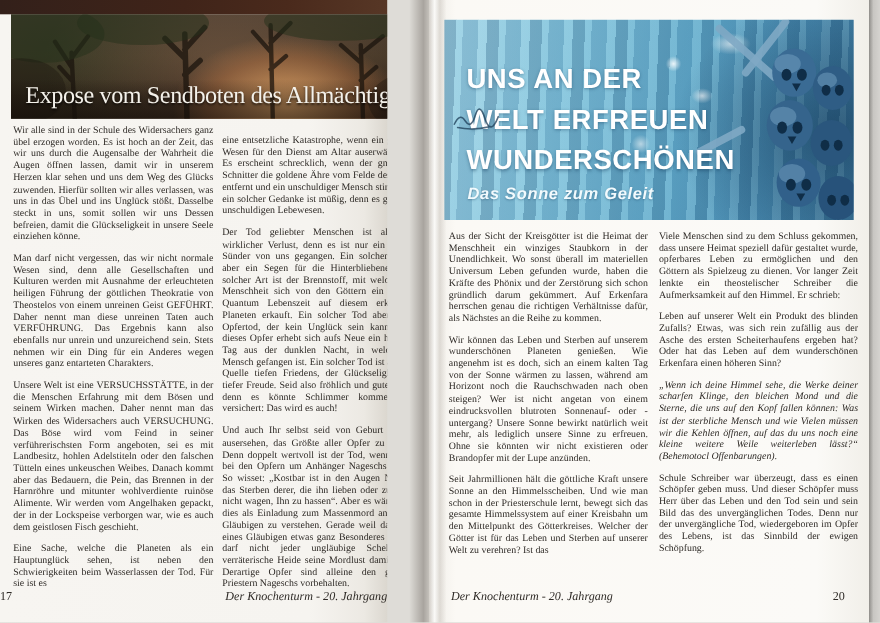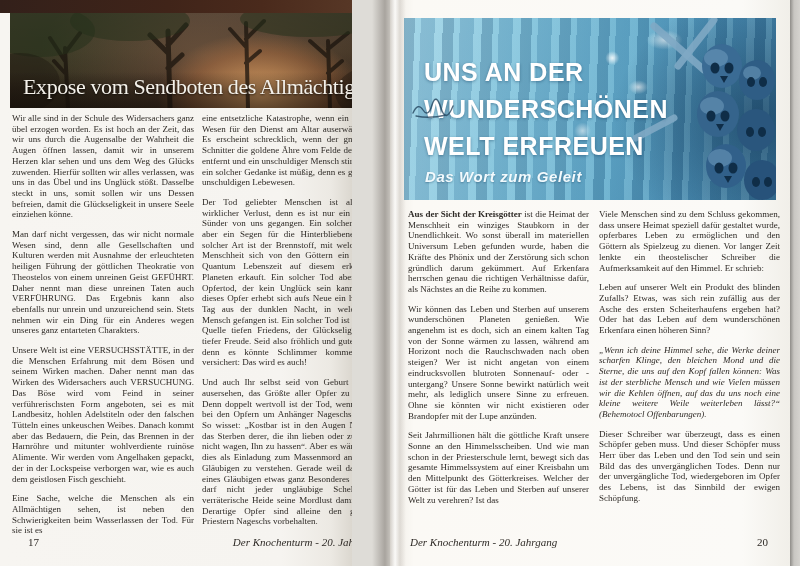--- a/index.html
+++ b/index.html
@@ -65,35 +65,35 @@
     text-shadow:0 1px 3px rgba(20,60,90,.45);
   }
   .right-subtitle{
     position:absolute;left:21px;top:150px;color:#f2fafd;
     font-family:"Liberation Sans", sans-serif;font-weight:bold;font-style:italic;
     font-size:15px;letter-spacing:.6px;text-shadow:0 1px 2px rgba(20,60,90,.4);
   }
   .signature{position:absolute;left:6px;bottom:8px;opacity:.75;}
   
   .columns{position:absolute;display:flex;}
-  .left-page .columns{left:12px;top:113px;width:372px;gap:8px;}
+  .left-page .columns{left:12px;top:113px;width:372px;gap:8px;align-items:flex-end;}
   .right-page .columns{left:18px;top:209px;width:372px;gap:10px;}
   .col{flex:1;min-width:0;}
   .col p{
     margin:0 0 9px;text-align:justify;
     font-size:9px;line-height:10.7px;color:#2e2a26;
   }
-  .lead{font-weight:bold;}
+  .lead{font-weight:normal;}
   .quote-paragraph{font-style:italic;}
   
   .footer{
     position:absolute;bottom:18px;display:flex;justify-content:space-between;align-items:baseline;
     font-size:11px;color:#2e2a26;
   }
-  .left-page .footer{left:28px;width:352px;margin-top:35px;}
+  .left-page .footer{left:0;width:352px;margin-top:35px;}
   .right-page .footer{left:20px;width:358px;}
   .journal-line{font-style:italic;}
   .page-number{font-style:normal;}
 </style>
 </head>
 <body>
 
 <div class="page left-page">
   <div class="top-strip"></div>
 
@@ -116,21 +116,21 @@
       </g>
     </svg>
     <div class="left-title">Expose vom Sendboten des Allmächtigen</div>
   </div>
 
   <div class="columns">
     <div class="col">
       <p>Wir alle sind in der Schule des Widersachers ganz übel erzogen worden. Es ist hoch an der Zeit, das wir uns durch die Augensalbe der Wahrheit die Augen öffnen lassen, damit wir in unserem Herzen klar sehen und uns dem Weg des Glücks zuwenden. Hierfür sollten wir alles verlassen, was uns in das Übel und ins Unglück stößt. Dasselbe steckt in uns, somit sollen wir uns Dessen befreien, damit die Glückseligkeit in unsere Seele einziehen könne.</p>
       <p>Man darf nicht vergessen, das wir nicht normale Wesen sind, denn alle Gesellschaften und Kulturen werden mit Ausnahme der erleuchteten heiligen Führung der göttlichen Theokratie von Theostelos von einem unreinen Geist GEFÜHRT. Daher nennt man diese unreinen Taten auch VERFÜHRUNG. Das Ergebnis kann also ebenfalls nur unrein und unzureichend sein. Stets nehmen wir ein Ding für ein Anderes wegen unseres ganz entarteten Charakters.</p>
       <p>Unsere Welt ist eine VERSUCHSSTÄTTE, in der die Menschen Erfahrung mit dem Bösen und seinem Wirken machen. Daher nennt man das Wirken des Widersachers auch VERSUCHUNG. Das Böse wird vom Feind in seiner verführerischsten Form angeboten, sei es mit Landbesitz, hohlen Adelstiteln oder den falschen Tütteln eines unkeuschen Weibes. Danach kommt aber das Bedauern, die Pein, das Brennen in der Harnröhre und mitunter wohlverdiente ruinöse Alimente. Wir werden vom Angelhaken gepackt, der in der Lockspeise verborgen war, wie es auch dem geistlosen Fisch geschieht.</p>
-      <p>Eine Sache, welche die Menschen als ein Allmächtigen sehen, ist neben den Schwierigkeiten beim Wasserlassen der Tod. Für sie ist es</p>
+      <p>Eine Sache, welche die Planeten als ein Hauptunglück sehen, ist neben den Schwierigkeiten beim Wasserlassen der Tod. Für sie ist es</p>
     </div>
     <div class="col">
       <p>eine entsetzliche Katastrophe, wenn ein geliebtes Wesen für den Dienst am Altar auserwählt wird. Es erscheint schrecklich, wenn der gnadenlose Schnitter die goldene Ähre vom Felde des Lebens entfernt und ein unschuldiger Mensch stirbt. Doch ein solcher Gedanke ist müßig, denn es gibt keine unschuldigen Lebewesen.</p>
       <p>Der Tod geliebter Menschen ist also kein wirklicher Verlust, denn es ist nur ein weiterer Sünder von uns gegangen. Ein solcher Tod ist aber ein Segen für die Hinterbliebenen, denn solcher Art ist der Brennstoff, mit welchem die Menschheit sich von den Göttern ein weiteres Quantum Lebenszeit auf diesem erkaltenden Planeten erkauft. Ein solcher Tod aber ist ein Opfertod, der kein Unglück sein kann. Durch dieses Opfer erhebt sich aufs Neue ein herrlicher Tag aus der dunklen Nacht, in welcher der Mensch gefangen ist. Ein solcher Tod ist also eine Quelle tiefen Friedens, der Glückseligkeit und tiefer Freude. Seid also fröhlich und guter Dinge, denn es könnte Schlimmer kommen. Seid versichert: Das wird es auch!</p>
       <p>Und auch Ihr selbst seid von Geburt an dazu ausersehen, das Größte aller Opfer zu bringen. Denn doppelt wertvoll ist der Tod, wenn es sich bei den Opfern um Anhänger Nageschs handelt. So wisset: „Kostbar ist in den Augen Nageschs das Sterben derer, die ihn lieben oder zumindest nicht wagen, Ihn zu hassen“. Aber es wäre falsch, dies als Einladung zum Massenmord an unseren Gläubigen zu verstehen. Gerade weil das Leben eines Gläubigen etwas ganz Besonderes darstellt, darf nicht jeder ungläubige Schelm und verräterische Heide seine Mordlust damit stillen. Derartige Opfer sind alleine den gesalbten Priestern Nageschs vorbehalten.</p>
     </div>
   </div>
 
   <div class="footer">
     <span class="page-number">17</span>
@@ -173,40 +173,40 @@
           <ellipse cx="130" cy="164" rx="4" ry="5"></ellipse>
             <ellipse cx="142" cy="164" rx="4" ry="5"></ellipse>
           <path d="M94,58 l4,7 l4,-7 z"></path>
           <path d="M90,106 l4,7 l4,-7 z"></path>
           <path d="M98,158 l4,7 l4,-7 z"></path>
         </g>
       </g>
     </svg>
     <div class="right-title">
       <div>UNS AN DER</div>
+      <div>WELT ERFREUEN</div>
       <div>WUNDERSCHÖNEN</div>
-      <div>WELT ERFREUEN</div>
-    </div>
-    <div class="right-subtitle">Das Wort zum Geleit</div>
+    </div>
+    <div class="right-subtitle">Das Sonne zum Geleit</div>
     <svg class="signature" width="50" height="22" viewBox="0 0 50 22">
       <path d="M3,15 q5,-11 10,-3 t9,-5 t9,3 t12,-2 M6,18 q14,3 30,-1" fill="none" stroke="#1d3d57" stroke-width="1.4" stroke-linecap="round"></path>
     </svg>
   </div>
 
   <div class="columns">
     <div class="col">
       <p><span class="lead">Aus der Sicht der Kreisgötter</span> <span>ist die Heimat der Menschheit ein winziges Staubkorn in der Unendlichkeit. Wo sonst überall im materiellen Universum Leben gefunden wurde, haben die Kräfte des Phönix und der Zerstörung sich schon gründlich darum gekümmert. Auf Erkenfara herrschen genau die richtigen Verhältnisse dafür, als Nächstes an die Reihe zu kommen.</span></p>
       <p>Wir können das Leben und Sterben auf unserem wunderschönen Planeten genießen. Wie angenehm ist es doch, sich an einem kalten Tag von der Sonne wärmen zu lassen, während am Horizont noch die Rauchschwaden nach oben steigen? Wer ist nicht angetan von einem eindrucksvollen blutroten Sonnenauf- oder -untergang? Unsere Sonne bewirkt natürlich weit mehr, als lediglich unsere Sinne zu erfreuen. Ohne sie könnten wir nicht existieren oder Brandopfer mit der Lupe anzünden.</p>
       <p>Seit Jahrmillionen hält die göttliche Kraft unsere Sonne an den Himmelsscheiben. Und wie man schon in der Priesterschule lernt, bewegt sich das gesamte Himmelssystem auf einer Kreisbahn um den Mittelpunkt des Götterkreises. Welcher der Götter ist für das Leben und Sterben auf unserer Welt zu verehren? Ist das</p>
     </div>
     <div class="col">
       <p>Viele Menschen sind zu dem Schluss gekommen, dass unsere Heimat speziell dafür gestaltet wurde, opferbares Leben zu ermöglichen und den Göttern als Spielzeug zu dienen. Vor langer Zeit lenkte ein theostelischer Schreiber die Aufmerksamkeit auf den Himmel. Er schrieb:</p>
       <p>Leben auf unserer Welt ein Produkt des blinden Zufalls? Etwas, was sich rein zufällig aus der Asche des ersten Scheiterhaufens ergeben hat? Oder hat das Leben auf dem wunderschönen Erkenfara einen höheren Sinn?</p>
       <p class="quote-paragraph">„Wenn ich deine Himmel sehe, die Werke deiner scharfen Klinge, den bleichen Mond und die Sterne, die uns auf den Kopf fallen können: Was ist der sterbliche Mensch und wie Vielen müssen wir die Kehlen öffnen, auf das du uns noch eine kleine weitere Weile weiterleben lässt?“ (Behemotocl Offenbarungen).</p>
-      <p>Dieser Schreiber war überzeugt, dass es einen Schöpfer geben muss. Und dieser Schöpfer muss Herr über das Leben und den Tod sein und sein Bild das des unvergänglichen Todes. Denn nur der unvergängliche Tod, wiedergeboren im Opfer des Lebens, ist das Sinnbild der ewigen Schöpfung.</p>
+      <p>Schule Schreiber war überzeugt, dass es einen Schöpfer geben muss. Und dieser Schöpfer muss Herr über das Leben und den Tod sein und sein Bild das des unvergänglichen Todes. Denn nur der unvergängliche Tod, wiedergeboren im Opfer des Lebens, ist das Sinnbild der ewigen Schöpfung.</p>
     </div>
   </div>
 
   <div class="footer">
     <span class="journal-line">Der Knochenturm - 20. Jahrgang</span>
     <span class="page-number">20</span>
   </div>
 </div>
 
 <div class="gutter"></div>

